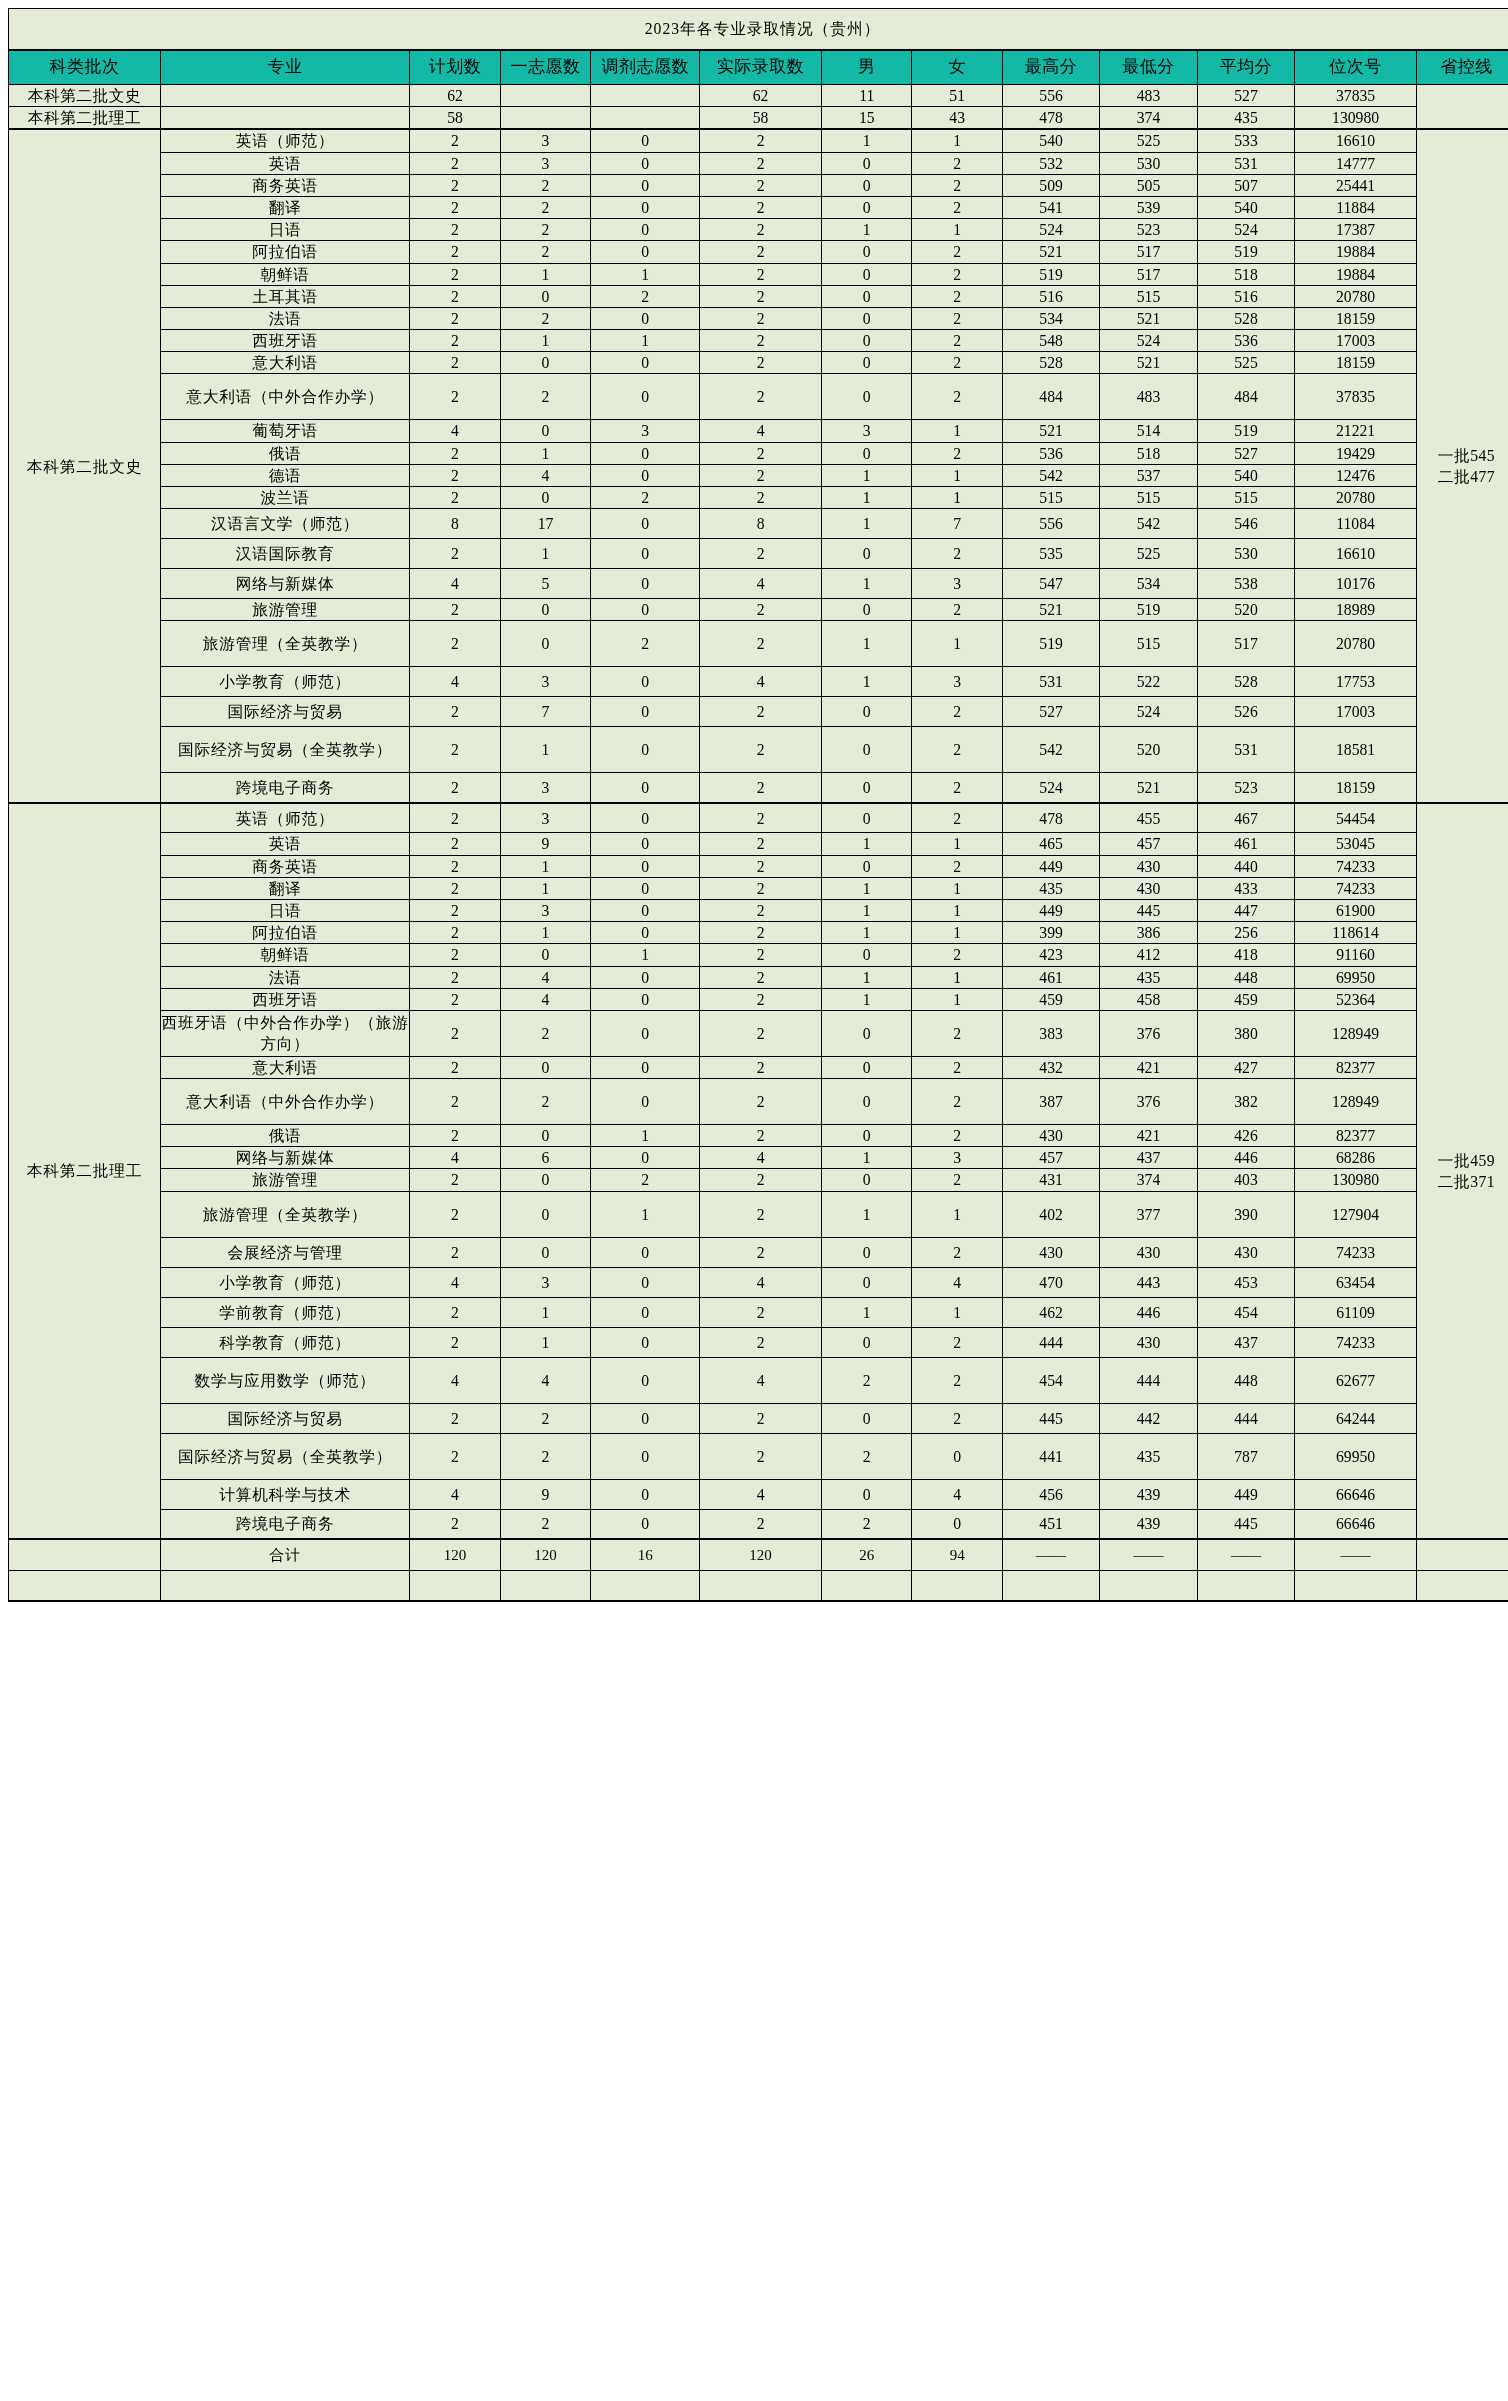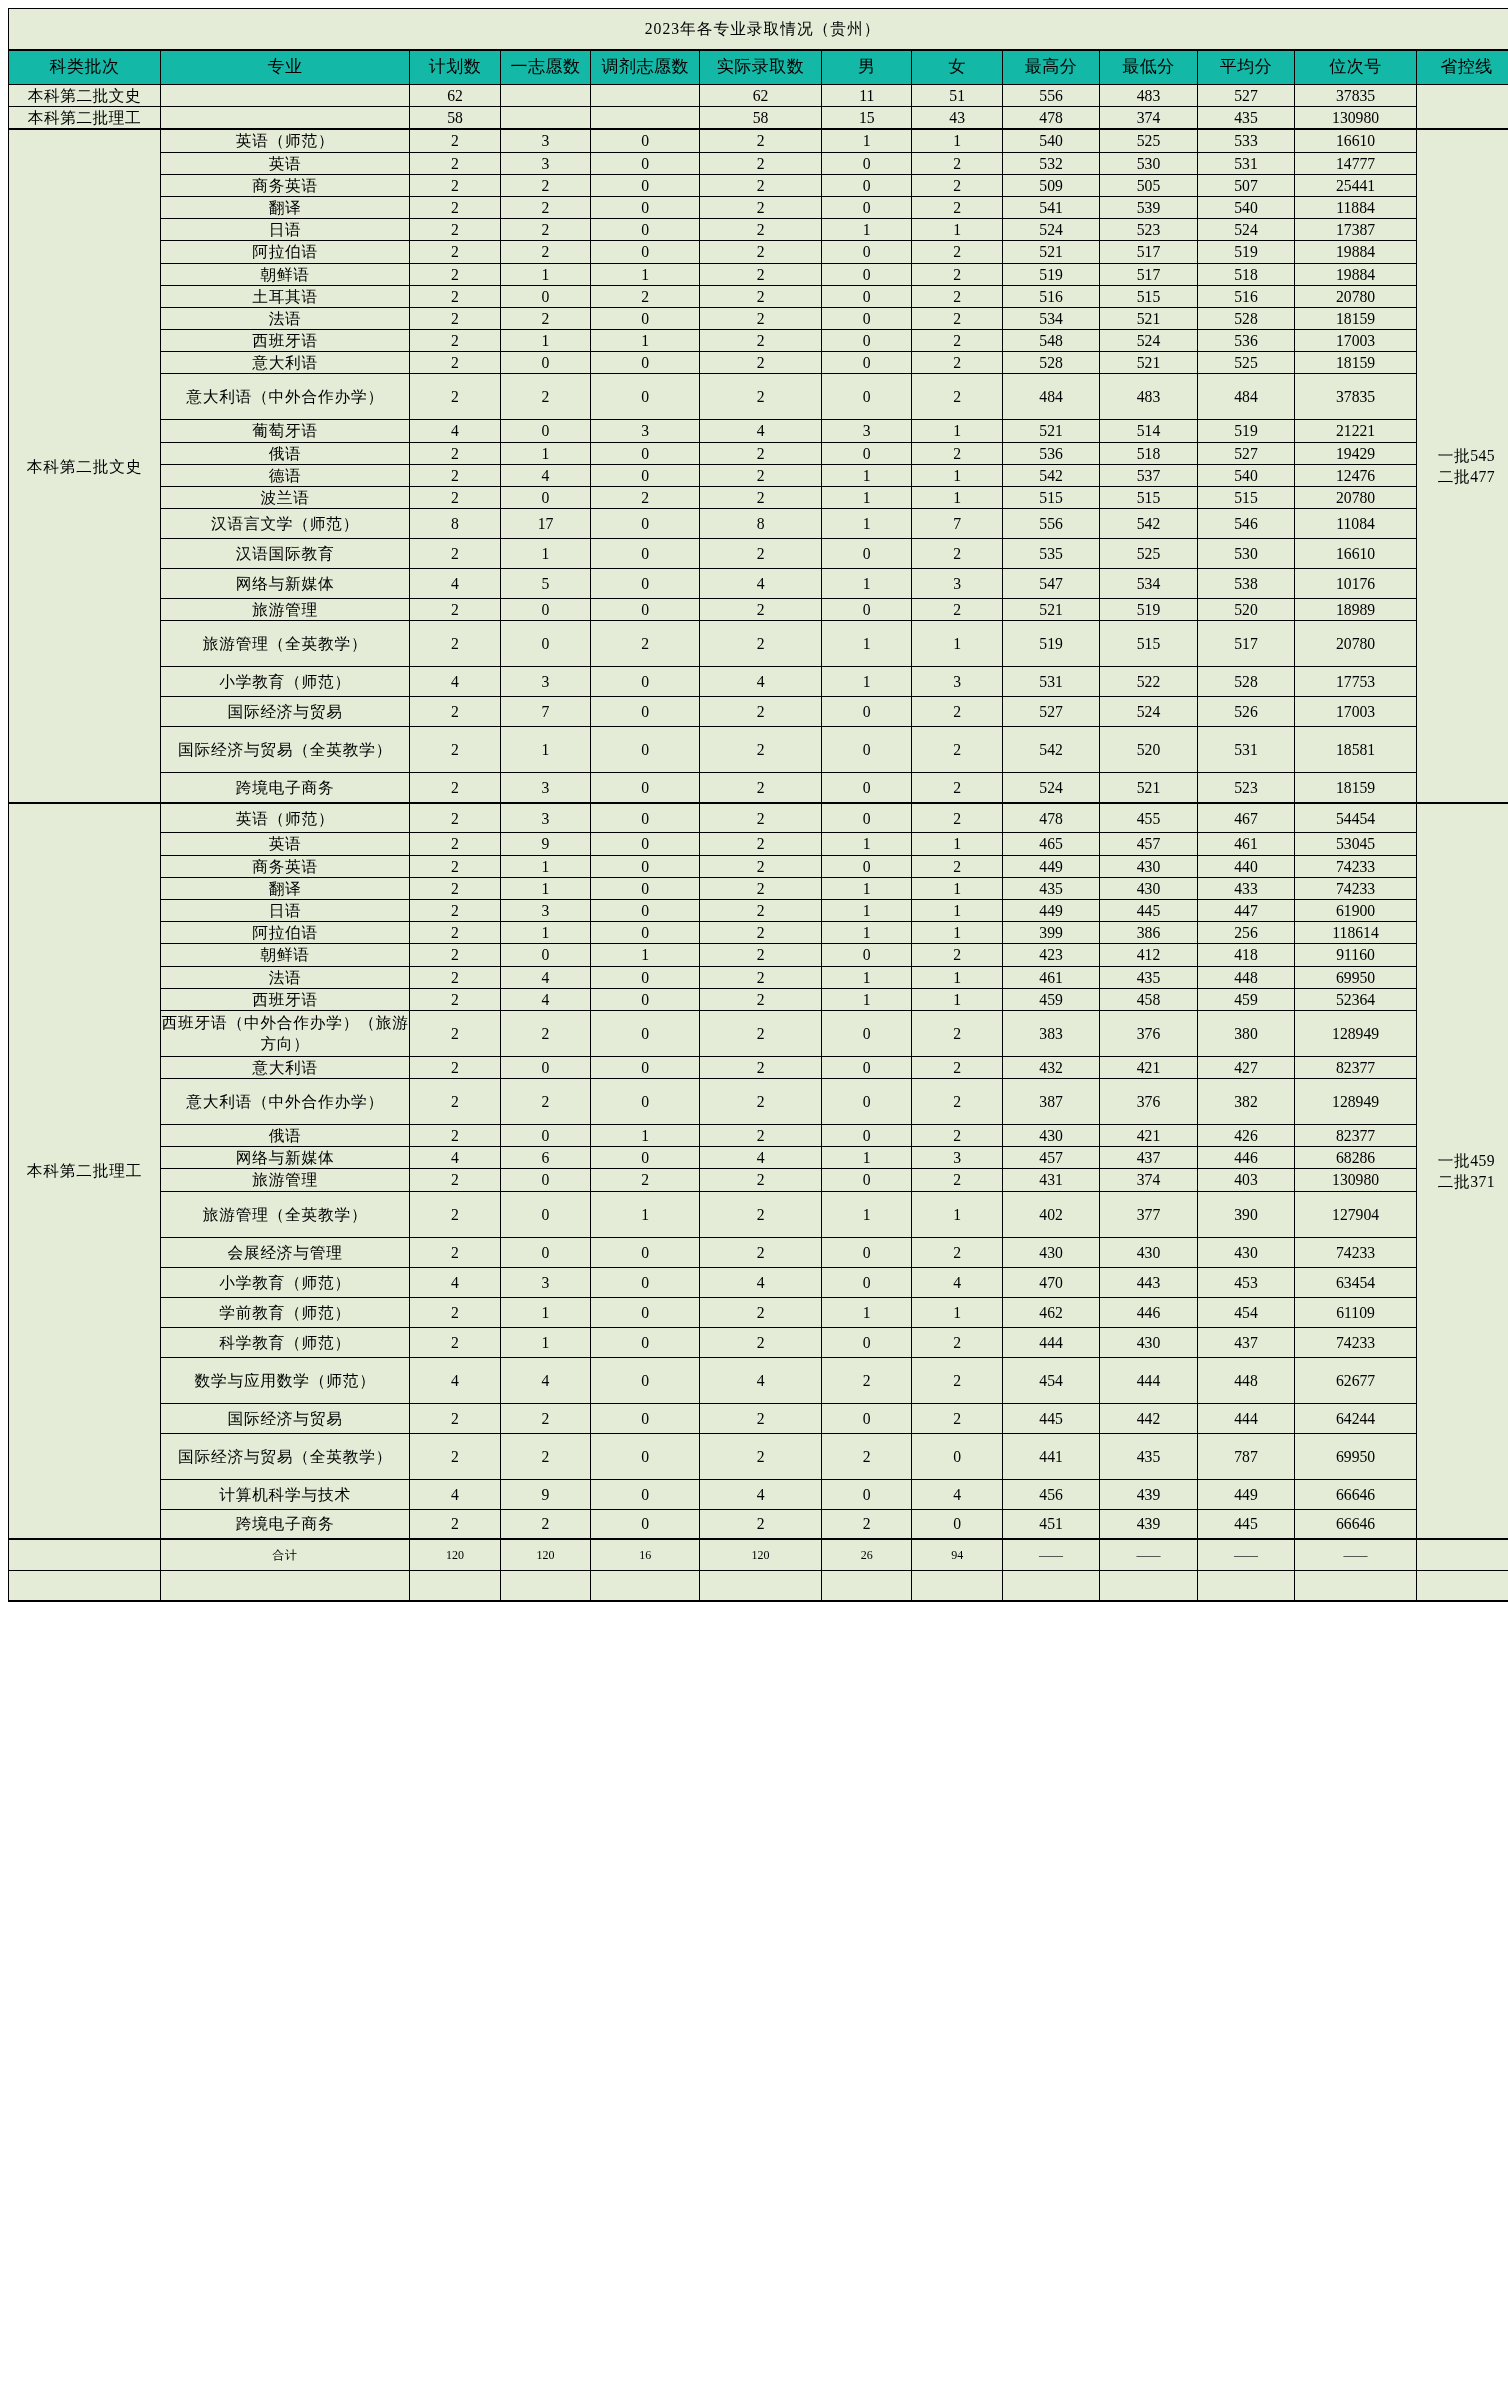--- a/index.html
+++ b/index.html
@@ -81,21 +81,21 @@
     text-align: left;
     padding-left: 7.3px;
     font-size: 15.7px;
     letter-spacing: 0.5px;
   }
   tr.section-sep td { border-top: 2.1px solid #000000; }
   tr.total-row td {
     border-top: 2.6px solid #000000;
     border-bottom: 1.6px solid #000000;
     height: 30px;
-    font-size: 12px;
+    font-size: 15px;
   }
   td.empty-tail {
     background: #ffffff;
     border: 1px solid #d9d9d9;
     border-left: 1px solid #000000;
     border-right: 1px solid #000000;
   }
   tr.tail-row td { border-bottom: 2.6px solid #000000; }
   .dash { letter-spacing: 0; font-size: 15.7px; }
 </style>

